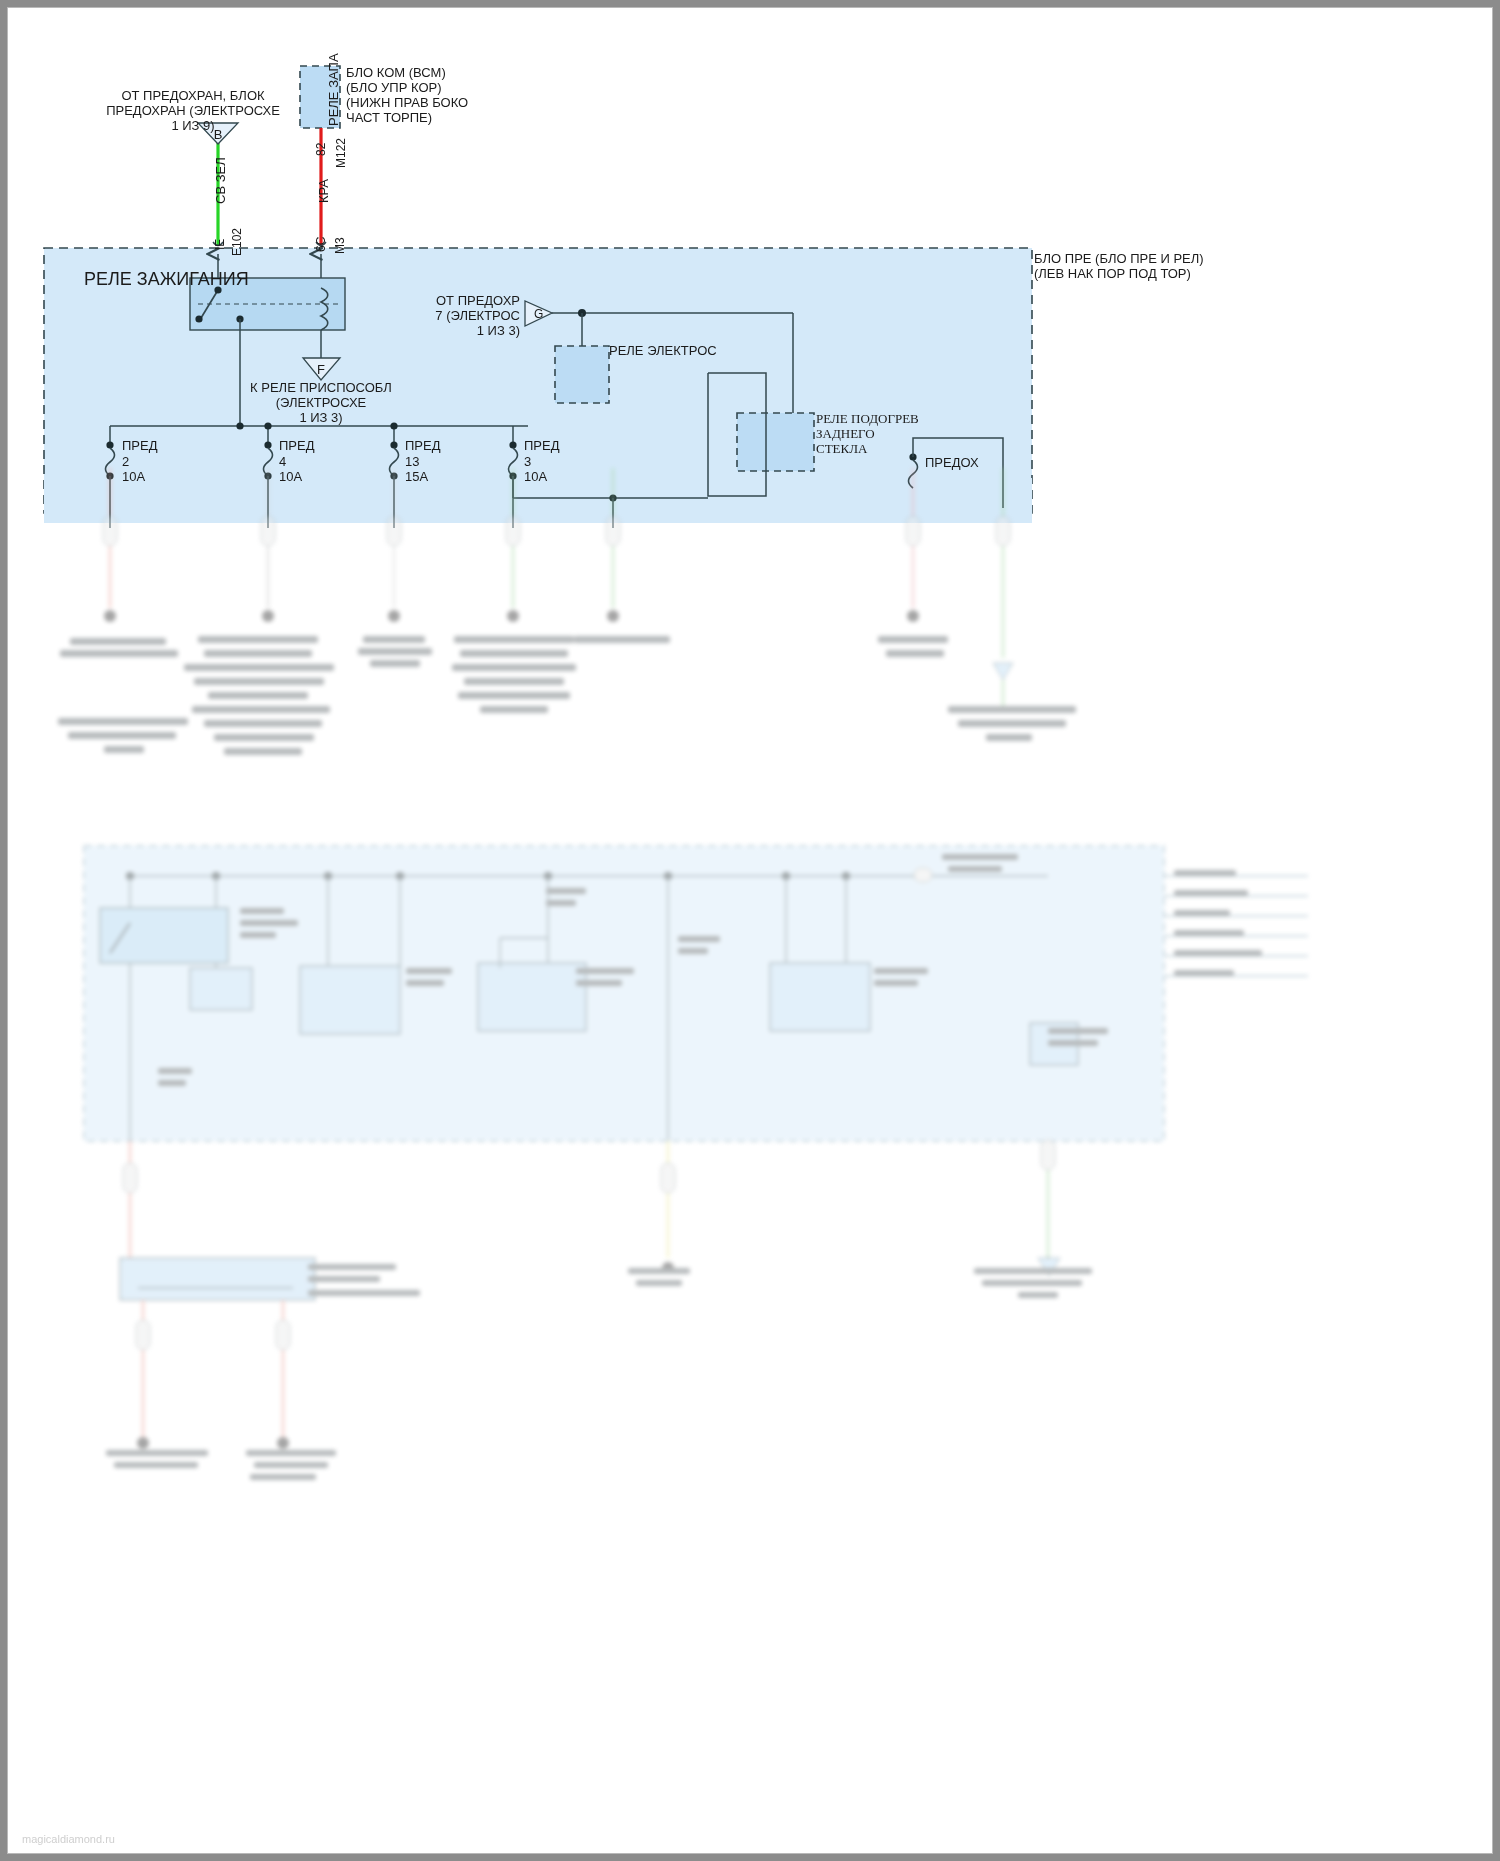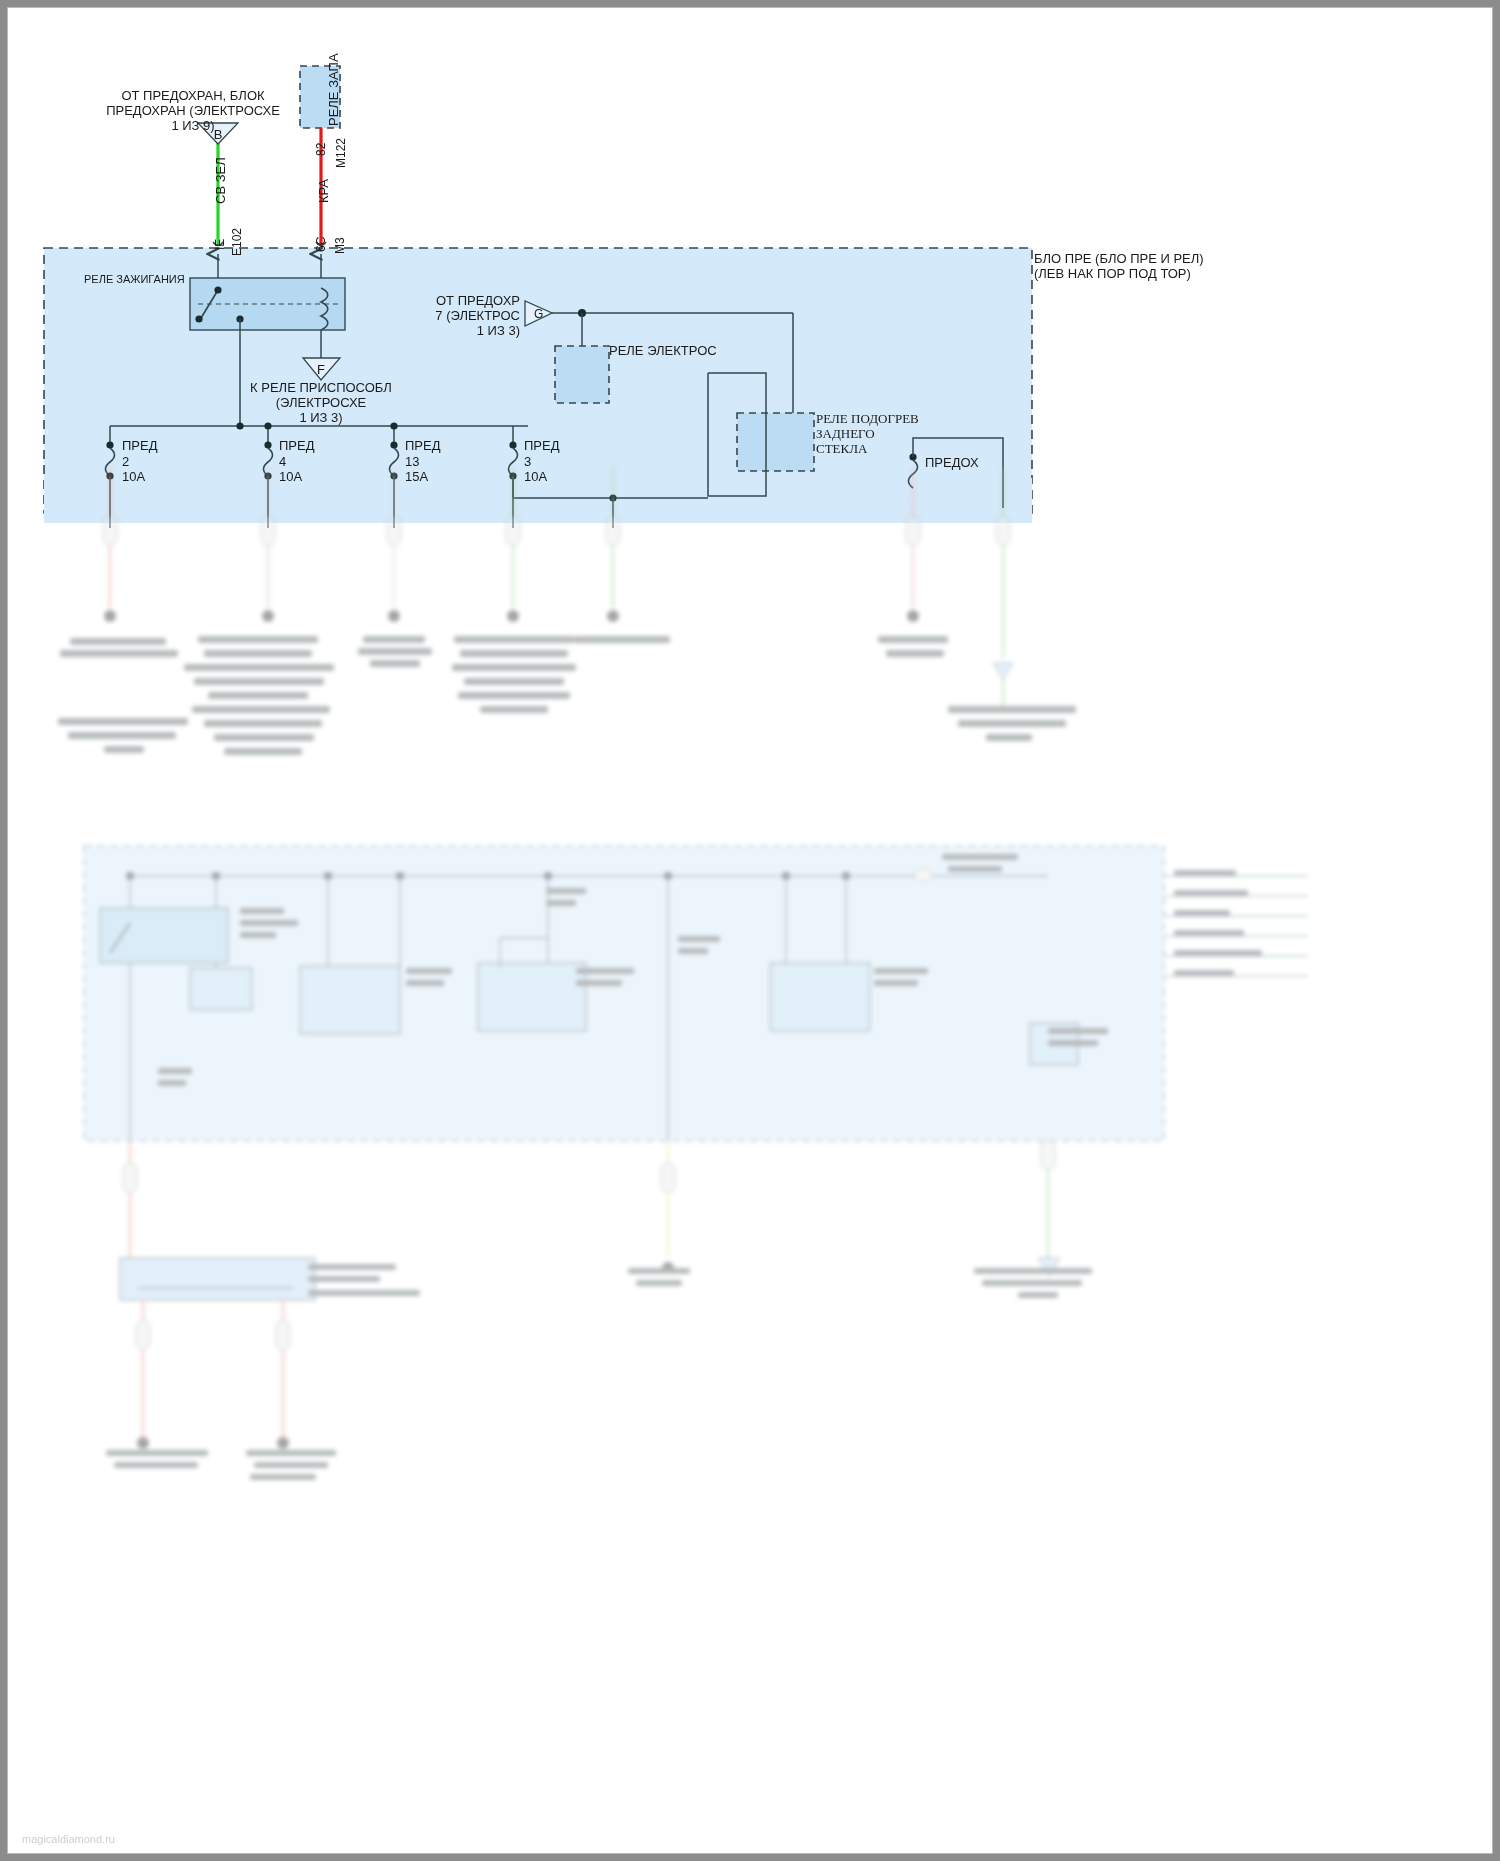--- a/index.html
+++ b/index.html
@@ -142,32 +142,36 @@
       <circle cx="605" cy="490" r="3.6" fill="#1b2b30"></circle>
       <line x1="605" y1="490" x2="605" y2="520" stroke="#33484f" stroke-width="1.5"></line>
     </svg>
 
     <div class="lbl c" style="left:40px;top:80px;width:290px;">ОТ ПРЕДОХРАН, БЛОК
 ПРЕДОХРАН (ЭЛЕКТРОСХЕ
 1 ИЗ 9)</div>
 
     <div class="vert" style="left:318px;top:118px;">РЕЛЕ ЗАПА</div>
 
+    <div class="lbl" style="left:338px;top:57px;width:210px;">БЛО КОМ (ВСМ)
+(БЛО УПР КОР)
+(НИЖН ПРАВ БОКО
+ЧАСТ ТОРПЕ)</div>
 
     <div class="vert" style="left:205px;top:196px;">СВ ЗЕЛ</div>
     <div class="vert" style="left:205px;top:242px;font-size:12px;">IE</div>
     <div class="vert" style="left:222px;top:248px;font-size:12px;">E102</div>
 
     <div class="vert" style="left:308px;top:195px;">КРА</div>
     <div class="vert" style="left:306px;top:148px;font-size:12px;">82</div>
     <div class="vert" style="left:326px;top:160px;font-size:12px;">M122</div>
     <div class="vert" style="left:306px;top:244px;font-size:12px;">6C</div>
     <div class="vert" style="left:325px;top:246px;font-size:12px;">M3</div>
 
-    <div class="lbl" style="left:76px;top:264px;font-size:11px;">РЕЛЕ ЗАЖИГАНИЯ</div>
+    <div class="lbl" style="left:76px;top:264px;font-size:18px;">РЕЛЕ ЗАЖИГАНИЯ</div>
 
     <div class="lbl c" style="left:228px;top:372px;width:170px;">К РЕЛЕ ПРИСПОСОБЛ
 (ЭЛЕКТРОСХЕ
 1 ИЗ 3)</div>
 
     <div class="lbl r" style="left:392px;top:285px;width:120px;">ОТ ПРЕДОХР
 7 (ЭЛЕКТРОС
 1 ИЗ 3)</div>
 
     <div class="lbl" style="left:601px;top:335px;">РЕЛЕ ЭЛЕКТРОС</div>

